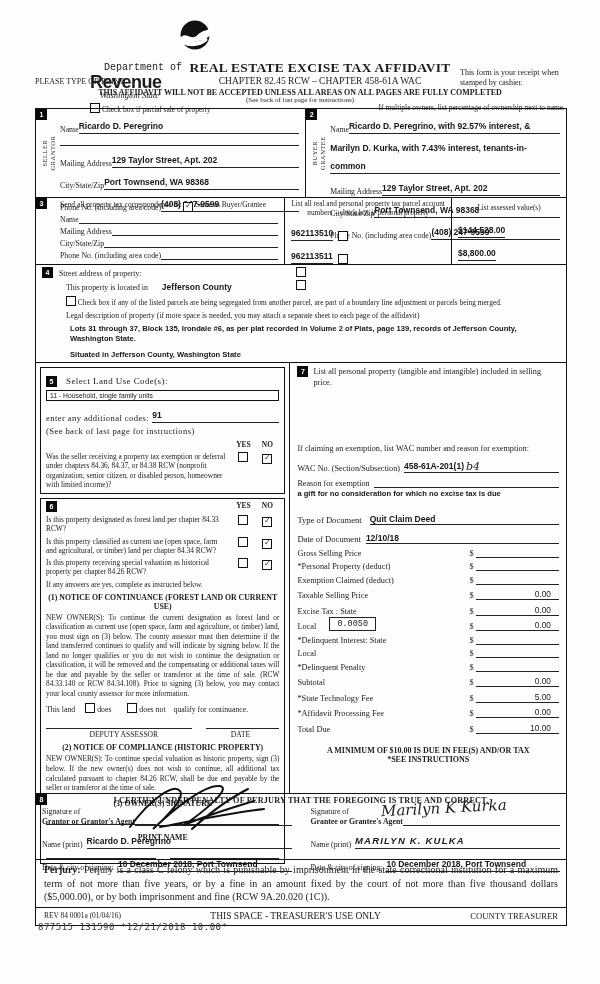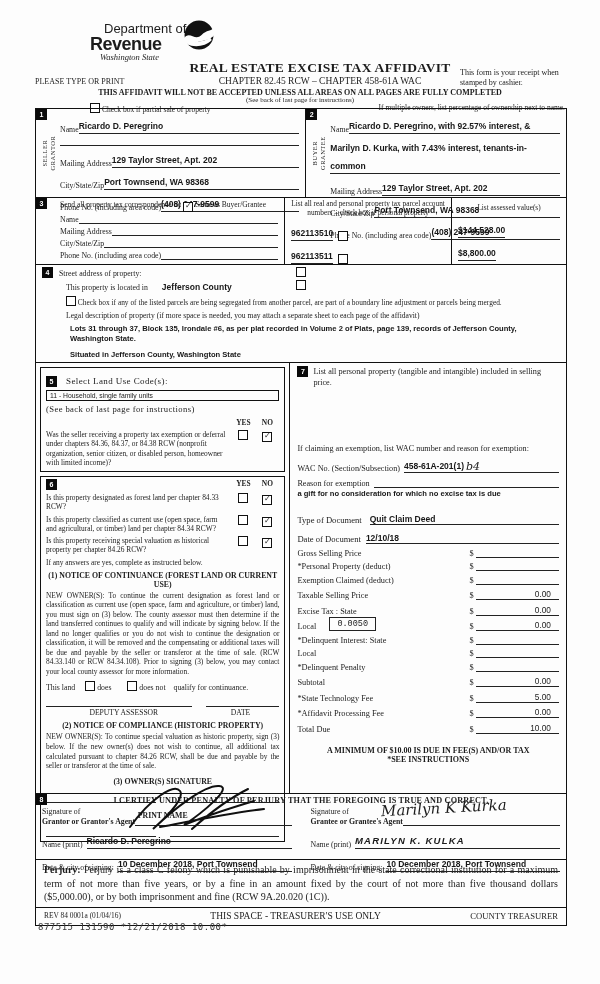--- a/index.html
+++ b/index.html
@@ -3,21 +3,21 @@
 <meta charset="utf-8">
 <style>
   html,body{margin:0;padding:0;background:#e8e8e8;}
   .page{position:relative;width:600px;height:984px;background:#fdfdfd;color:#1c1c1c;
         font-family:"Liberation Serif",serif;overflow:hidden;}
   .content{position:absolute;left:35px;width:530px;top:0;}
   
   .hdr{position:relative;height:108px;}
   .logo{position:absolute;left:55px;top:22px;display:flex;}
   .logo-text{line-height:1;}
-  .logo-dept{font-size:13px;font-family:Liberation Sans, sans-serif;margin-left:14px;}
+  .logo-dept{font-size:10px;font-family:Liberation Mono, monospace;margin-left:14px;margin-top:41px;}
   .logo-rev{font-size:18px;font-weight:bold;font-family:"Liberation Sans",sans-serif;letter-spacing:-.5px;}
   .logo-ws{font-size:8.5px;font-style:italic;margin-left:10px;}
   .logo-svg{margin-left:-4px;margin-top:-4px;}
   .title{position:absolute;left:120px;top:60px;width:330px;text-align:center;font-size:13.5px;font-weight:bold;letter-spacing:.3px;}
   .chapter{position:absolute;left:120px;top:76px;width:330px;text-align:center;font-size:9.5px;}
   .typeprint{position:absolute;left:0px;top:77px;font-size:8px;}
   .receipt{position:absolute;right:0;top:68px;width:105px;font-size:8px;line-height:1.3;}
   .warn{position:absolute;left:0;top:88px;width:530px;text-align:center;font-size:8px;font-weight:bold;}
   .seeback{position:absolute;left:0;top:96px;width:530px;text-align:center;font-size:7px;}
   .preline{position:absolute;left:55px;right:0;top:103px;display:flex;justify-content:space-between;font-size:7.5px;}
@@ -259,20 +259,24 @@
         <div class="c-left">
 
           <div class="box56">
             <div>
               <span class="secno">5</span>
               <span style="font-size:9px;letter-spacing:.4px;margin-left:5px;">Select Land Use Code(s):</span>
             </div>
             <div style="border:1px solid #111;margin-top:2px;padding:1px 3px;font-family:'Liberation Sans',sans-serif;font-size:6.8px;">
               <span>11 - Household, single family units</span>
             </div>
+            <div class="frow" style="margin-top:3px;">
+              <span style="font-size:8.6px;letter-spacing:.4px;">enter any additional codes:</span>
+              <span class="grow uline" style="margin-left:3px;"><span class="fill">91</span></span>
+            </div>
             <div style="font-size:8.6px;letter-spacing:.4px;margin-top:3px;">(See back of last page for instructions)</div>
             <div class="q" style="margin-top:4px;">
               <span class="qtext"></span>
               <span class="qy" style="font-weight:bold;">YES</span>
               <span class="qn" style="font-weight:bold;">NO</span>
             </div>
             <div class="q">
               <span class="qtext">Was the seller receiving a property tax exemption or deferral under chapters 84.36, 84.37, or 84.38 RCW (nonprofit organization, senior citizen, or disabled person, homeowner with limited income)?</span>
               <span class="qy"><span class="chk"></span></span>
               <span class="qn"><span class="chk"><span>✓</span></span></span>

